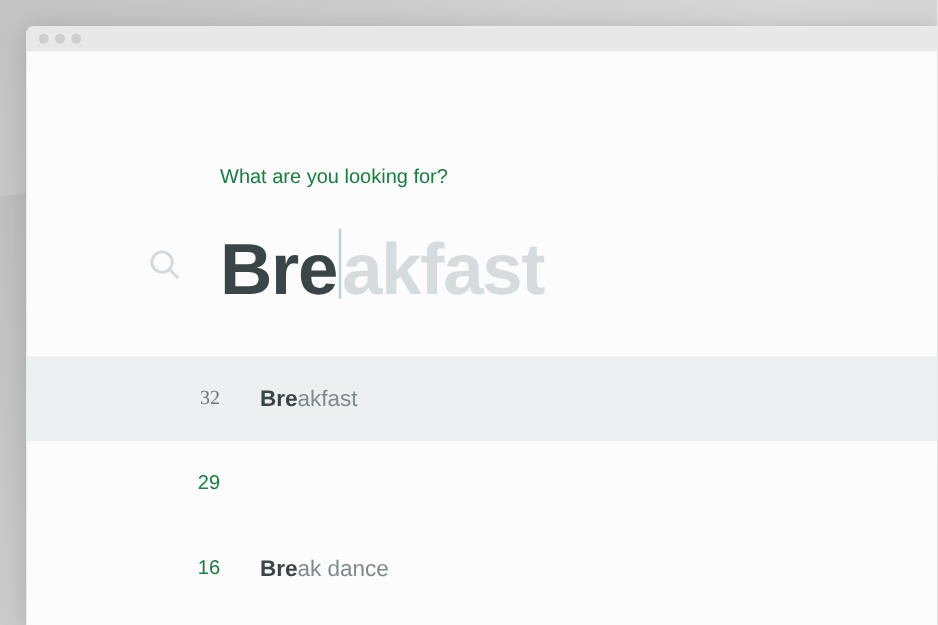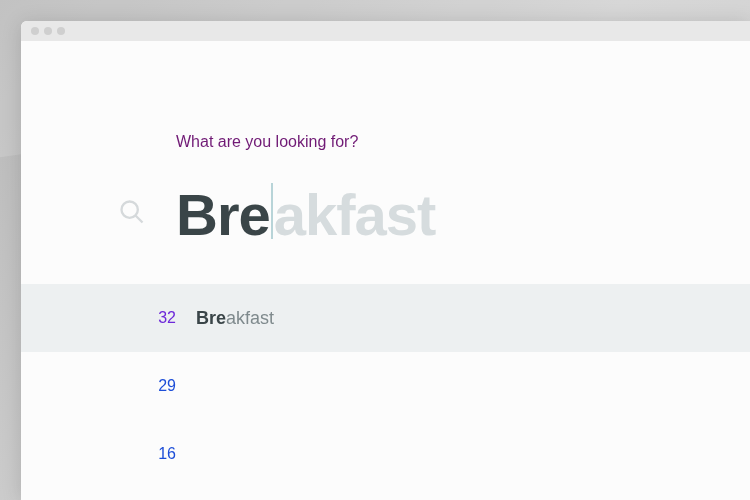--- a/index.html
+++ b/index.html
@@ -42,21 +42,21 @@
     .dot {
       width: 8px;
       height: 8px;
       border-radius: 50%;
       background: #cfcfcf;
     }
     .content {
       padding-top: 92px;
     }
     .prompt {
-      color: #701a75;
+      color: #15803d;
       font-size: 16px;
       font-weight: 400;
       margin-left: 155px;
       margin-bottom: 28px;
     }
     .search-row {
       display: flex;
       align-items: center;
       margin-left: 97px;
       margin-bottom: 40px;
@@ -92,33 +92,33 @@
       display: flex;
       align-items: center;
       height: 68px;
       padding-left: 97px;
       cursor: pointer;
     }
     .result.selected { background: #edf0f1; }
     .result-count {
       width: 58px;
       text-align: right;
-      color: #1d4ed8;
+      color: #15803d;
       font-size: 16px;
       font-weight: 400;
     }
-    .result.selected .result-count { color: #6d28d9; }
+    .result.selected .result-count { color: #737373; font-family: Liberation Serif, serif; }
     .result-label {
       margin-left: 0;
       padding-left: 0;
       font-size: 18px;
       color: #7f8a8d;
       font-weight: 400;
     }
-    .result-label { margin-left: 0; }
+    .result-label { margin-left: 12px; }
     .result .spacer { width: 20px; }
     .match { font-weight: 700; color: #3a4548; }
   </style>
 </head>
 <body>
 <div class="bg-stripe"></div>
 
 <div class="window">
   <div class="titlebar">
     <div class="dot"></div>
@@ -144,16 +144,17 @@
         <div class="spacer"></div>
         <div class="result-label"><span class="match">Bre</span><span>akfast</span></div>
       </div>
       <div class="result">
         <div class="result-count">29</div>
         <div class="spacer"></div>
       </div>
       <div class="result">
         <div class="result-count">16</div>
         <div class="spacer"></div>
+        <div class="result-label"><span class="match">Bre</span><span>ak dance</span></div>
       </div>
     </div>
   </div>
 </div>
 
 </body></html>

